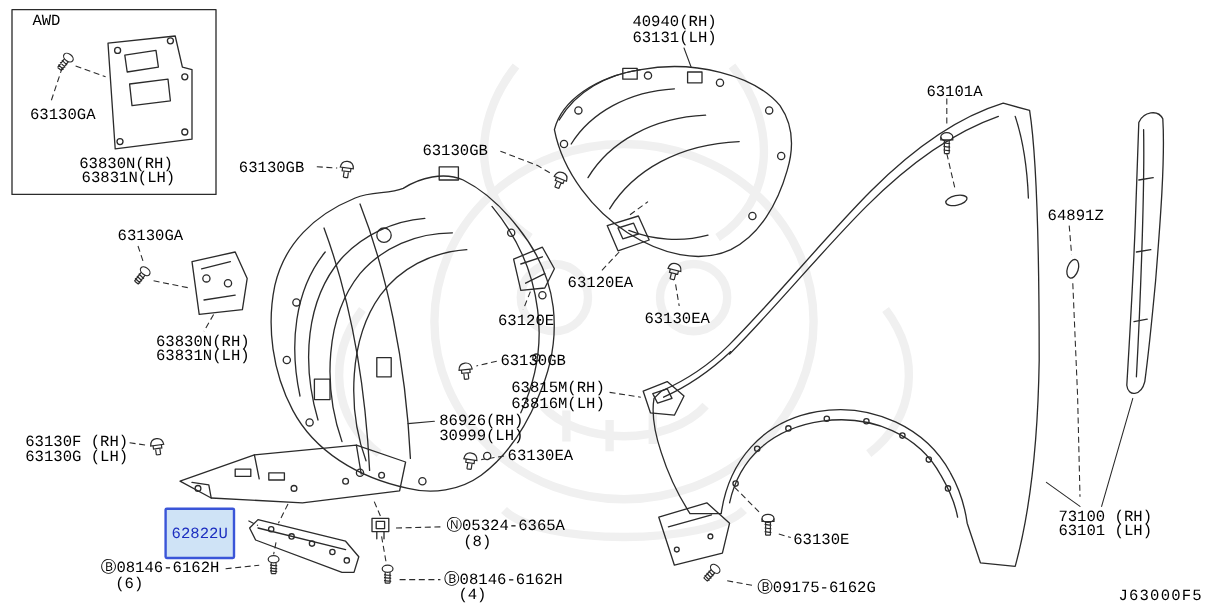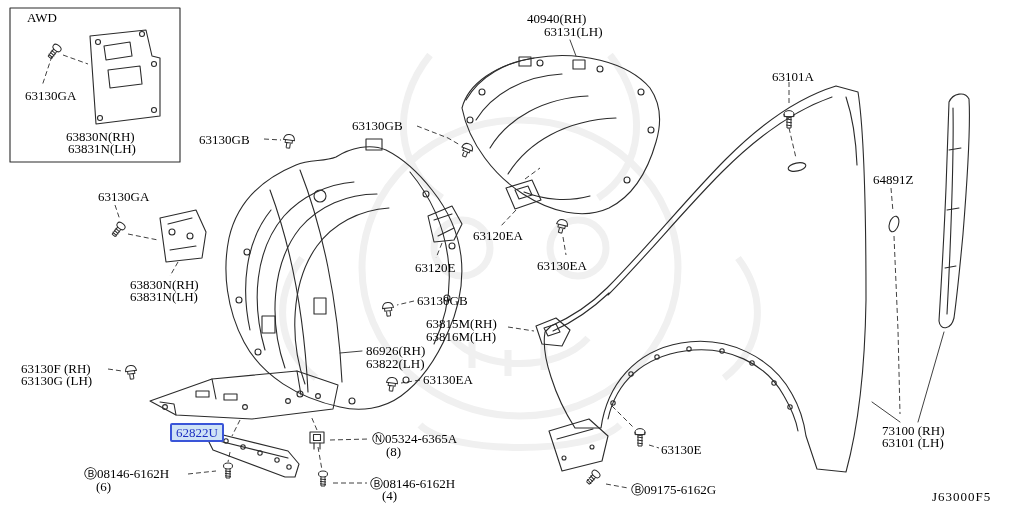--- a/index.html
+++ b/index.html
@@ -1,31 +1,30 @@
 <!DOCTYPE html>
 <html style="--hl-text: #1d2fc0; --hl-border: #3a55d8; --hl-fill: #cfe3f6;"><head>
 <meta charset="utf-8">
 <style>
   html,body{margin:0;padding:0;background:#fff;}
   .stage{
     position:relative;width:1024px;height:510px;background:#ffffff;
-    overflow:hidden;font-family:Liberation Serif, serif;text-align:center;
+    overflow:hidden;font-family:Liberation Mono, monospace;text-align:center;
   }
   .stage svg{position:absolute;left:0;top:0;}
   .lbl{
     position:absolute;font-size:13px;line-height:13px;color:#000;
     white-space:nowrap;z-index:5;
   }
   .lbl.highlight{
     color:var(--hl-text,#1d2fc0);
     border:2px solid var(--hl-border,#3a55d8);
     background:var(--hl-fill,#cfe3f6);
-    padding:0 4px;line-height:15px;border-radius:2px;
+    padding:12px 4px;line-height:15px;border-radius:2px;
     cursor:pointer;
-    margin-left:33px;
   }
   .lbl.code{letter-spacing:1px;}
 </style>
 </head>
 <body>
 
 <div class="stage">
 
   <svg width="1024" height="510" viewBox="0 0 1024 510">
     <defs>
@@ -255,39 +254,39 @@
 
   <div class="lbl" style="left:27px;top:11px">AWD</div>
   <div class="lbl" style="left:25px;top:89px">63130GA</div>
   <div class="lbl" style="left:66px;top:130px">63830N(RH)</div>
   <div class="lbl" style="left:68px;top:142px">63831N(LH)</div>
 
   <div class="lbl" style="left:199px;top:133px">63130GB</div>
   <div class="lbl" style="left:352px;top:119px">63130GB</div>
 
   <div class="lbl" style="left:527px;top:12px">40940(RH)</div>
-  <div class="lbl" style="left:544px;top:25px">63131(LH)</div>
+  <div class="lbl" style="left:527px;top:25px">63131(LH)</div>
 
   <div class="lbl" style="left:772px;top:70px">63101A</div>
 
   <div class="lbl" style="left:98px;top:190px">63130GA</div>
   <div class="lbl" style="left:130px;top:278px">63830N(RH)</div>
   <div class="lbl" style="left:130px;top:290px">63831N(LH)</div>
 
   <div class="lbl" style="left:473px;top:229px">63120EA</div>
   <div class="lbl" style="left:415px;top:261px">63120E</div>
   <div class="lbl" style="left:537px;top:259px">63130EA</div>
 
   <div class="lbl" style="left:873px;top:173px">64891Z</div>
 
   <div class="lbl" style="left:417px;top:294px">63130GB</div>
   <div class="lbl" style="left:426px;top:317px">63815M(RH)</div>
   <div class="lbl" style="left:426px;top:330px">63816M(LH)</div>
   <div class="lbl" style="left:366px;top:344px">86926(RH)</div>
-  <div class="lbl" style="left:366px;top:357px">63822(LH)</div>
+  <div class="lbl" style="left:366px;top:357px">30999(LH)</div>
   <div class="lbl" style="left:423px;top:373px">63130EA</div>
 
   <div class="lbl" style="left:21px;top:362px">63130F (RH)</div>
   <div class="lbl" style="left:21px;top:374px">63130G (LH)</div>
 
   <div class="lbl highlight" style="left:137px;top:423px">62822U</div>
 
   <div class="lbl" style="left:372px;top:432px">Ⓝ05324-6365A</div>
   <div class="lbl" style="left:386px;top:445px">(8)</div>
 

